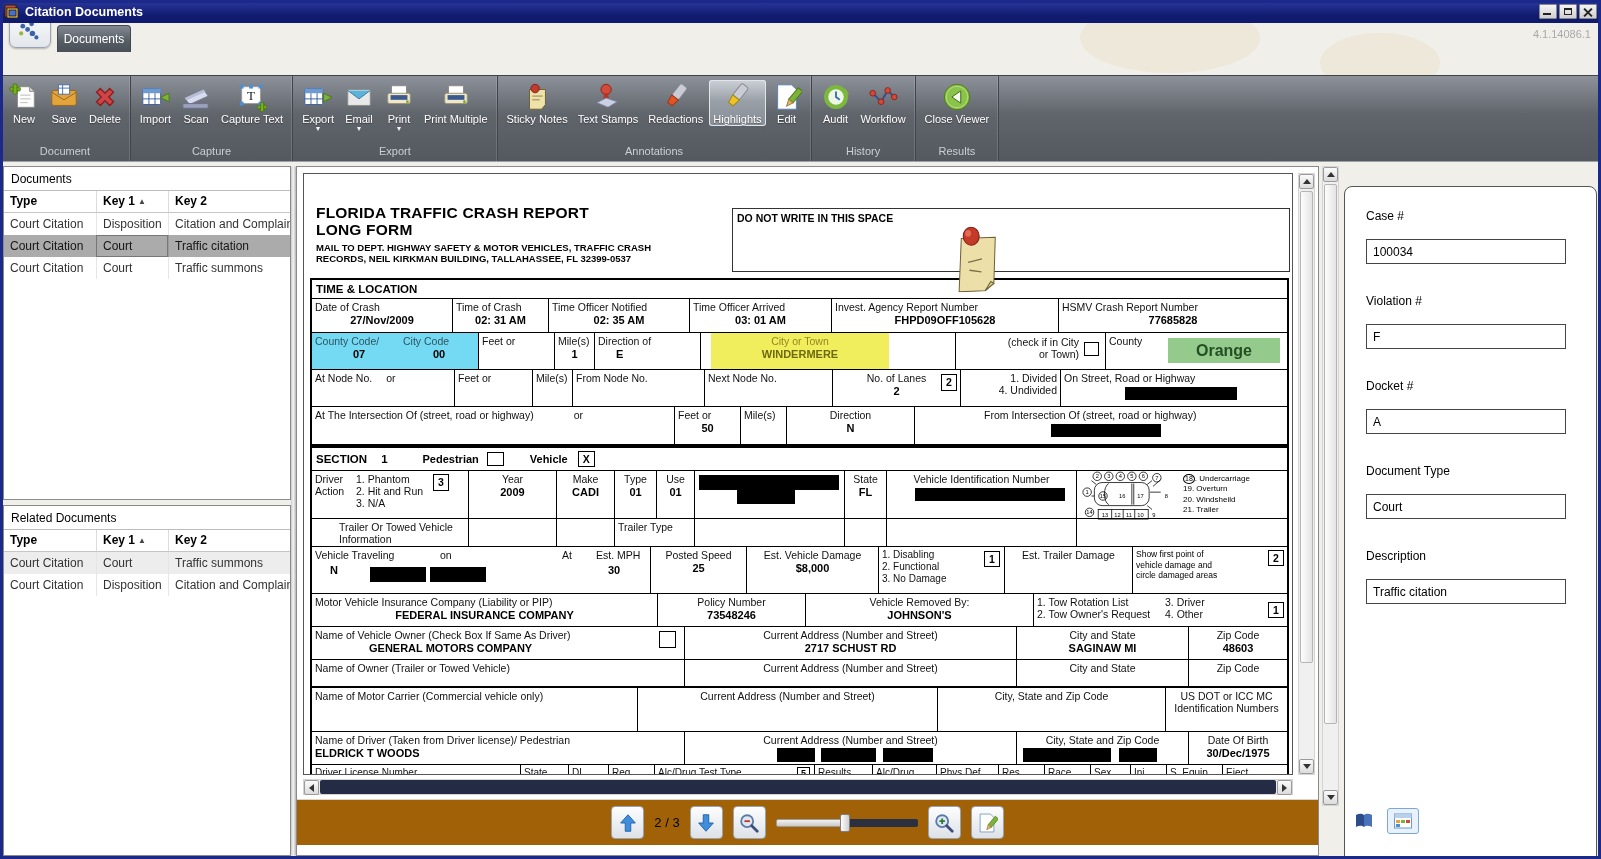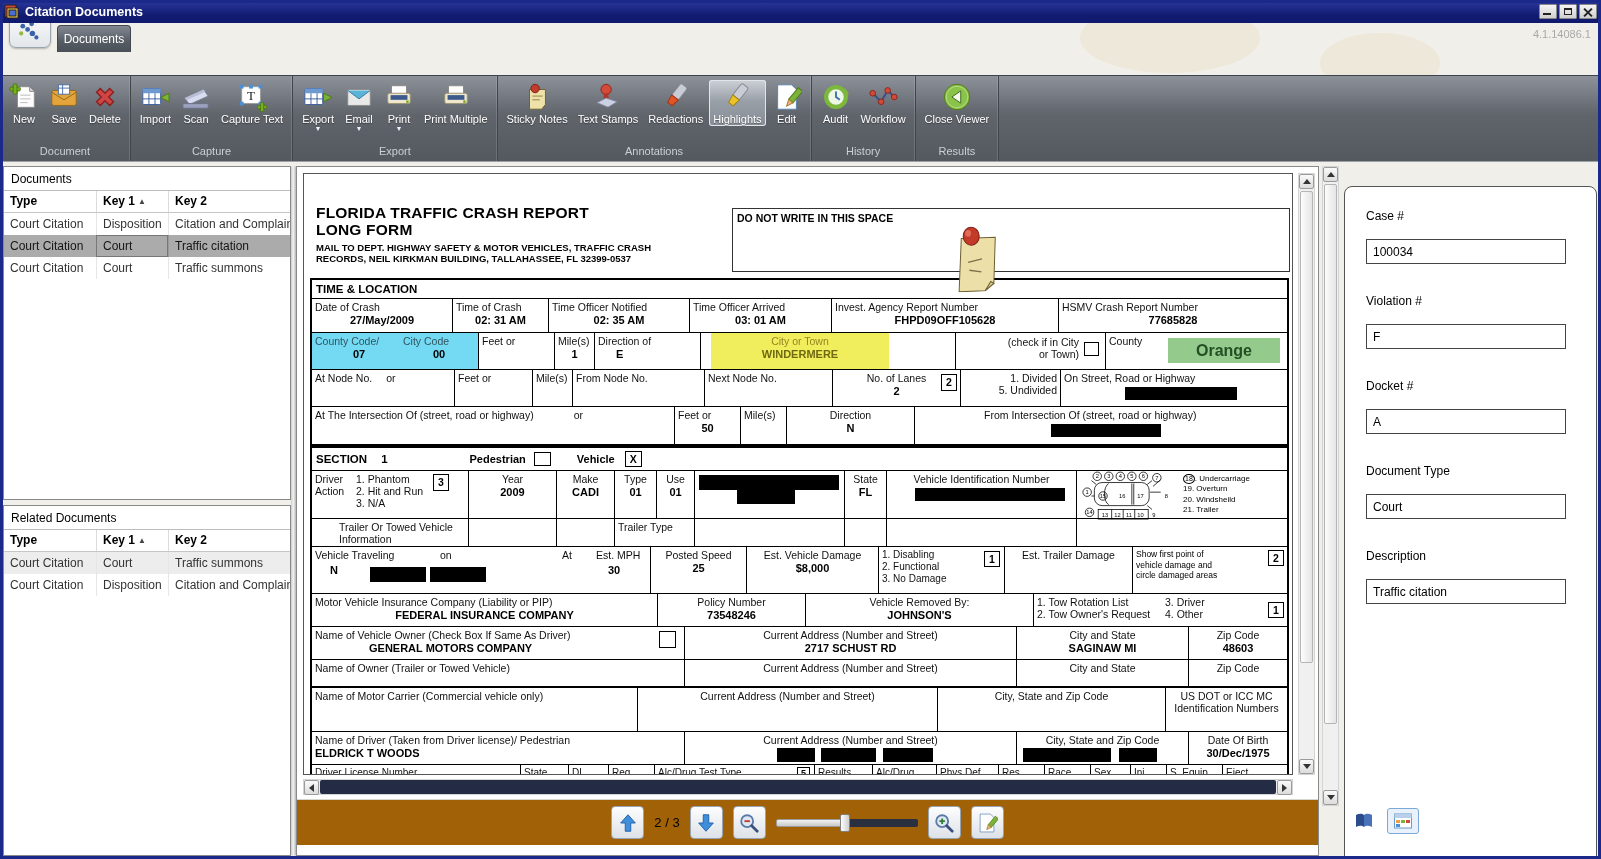--- a/index.html
+++ b/index.html
@@ -443,21 +443,21 @@
     </svg>
 
     <div class="ftbl" style="top:104px;">
       <div class="secbar">
           <span>TIME &amp; LOCATION</span>
         </div>
 
       <div class="frow" style="height:34px;">
         <div class="fc" style="width:140px;">
             <div class="fl">Date of Crash</div>
-            <div class="fv">27/May/2009</div>
+            <div class="fv">27/Nov/2009</div>
           </div>
         <div class="fc" style="width:96px;">
             <div class="fl">Time of Crash</div>
             <div class="fv">02: 31 AM</div>
           </div>
         <div class="fc" style="width:141px;">
             <div class="fl">Time Officer Notified</div>
             <div class="fv">02: 35 AM</div>
           </div>
         <div class="fc" style="width:142px;">
@@ -535,21 +535,21 @@
         <div class="fc" style="width:128px;">
             <div class="fl">Next Node No.</div>
           </div>
         <div class="fc" style="width:128px;">
             <div class="fl tc">No. of Lanes</div>
             <div class="fv">2</div>
             <div class="nbx" style="right:3px;top:4px;width:16px;height:17px;">2</div>
           </div>
         <div class="fc" style="width:100px;text-align:right;">
             <div class="fl">1. Divided</div>
-            <div class="fl">5. Undivided</div>
+            <div class="fl">4. Undivided</div>
           </div>
         <div class="fc" style="flex:1;">
             <div class="fl">On Street, Road or Highway</div>
             <div class="bar" style="left:64px;top:17px;width:112px;height:13px;"></div>
           </div>
       </div>
 
       <div class="frow" style="height:38px;">
         <div class="fc" style="width:362px;">
             <div class="fl"><span>At The Intersection Of (street, road or highway)</span><span style="margin-left:40px;">or</span></div>
@@ -569,21 +569,21 @@
             <div class="fl" style="padding-left:66px;">From Intersection Of (street, road or highway)</div>
             <div class="bar" style="left:136px;top:17px;width:110px;height:13px;"></div>
           </div>
       </div>
     </div>
 
     <div class="ftbl" style="top:272px;">
       <div class="secbar">
         <span>SECTION</span>
           <span style="margin-left:14px;">1</span>
-        <span style="margin-left:82px;font-size:11px;">Pedestrian</span>
+        <span style="margin-left:35px;font-size:11px;">Pedestrian</span>
         <span class="cb" style="position:static;display:inline-block;width:17px;height:14px;margin-left:8px;"></span>
         <span style="margin-left:26px;font-size:11px;">Vehicle</span>
         <span class="nbx" style="position:static;display:inline-block;width:17px;height:16px;margin-left:10px;line-height:14px;">X</span>
       </div>
 
       <div class="frow" style="height:48px;">
         <div class="fc" style="width:156px;">
           <div style="position:absolute;left:3px;top:2px;">
               <div class="fl">Driver</div>
               <div class="fl">Action</div>

